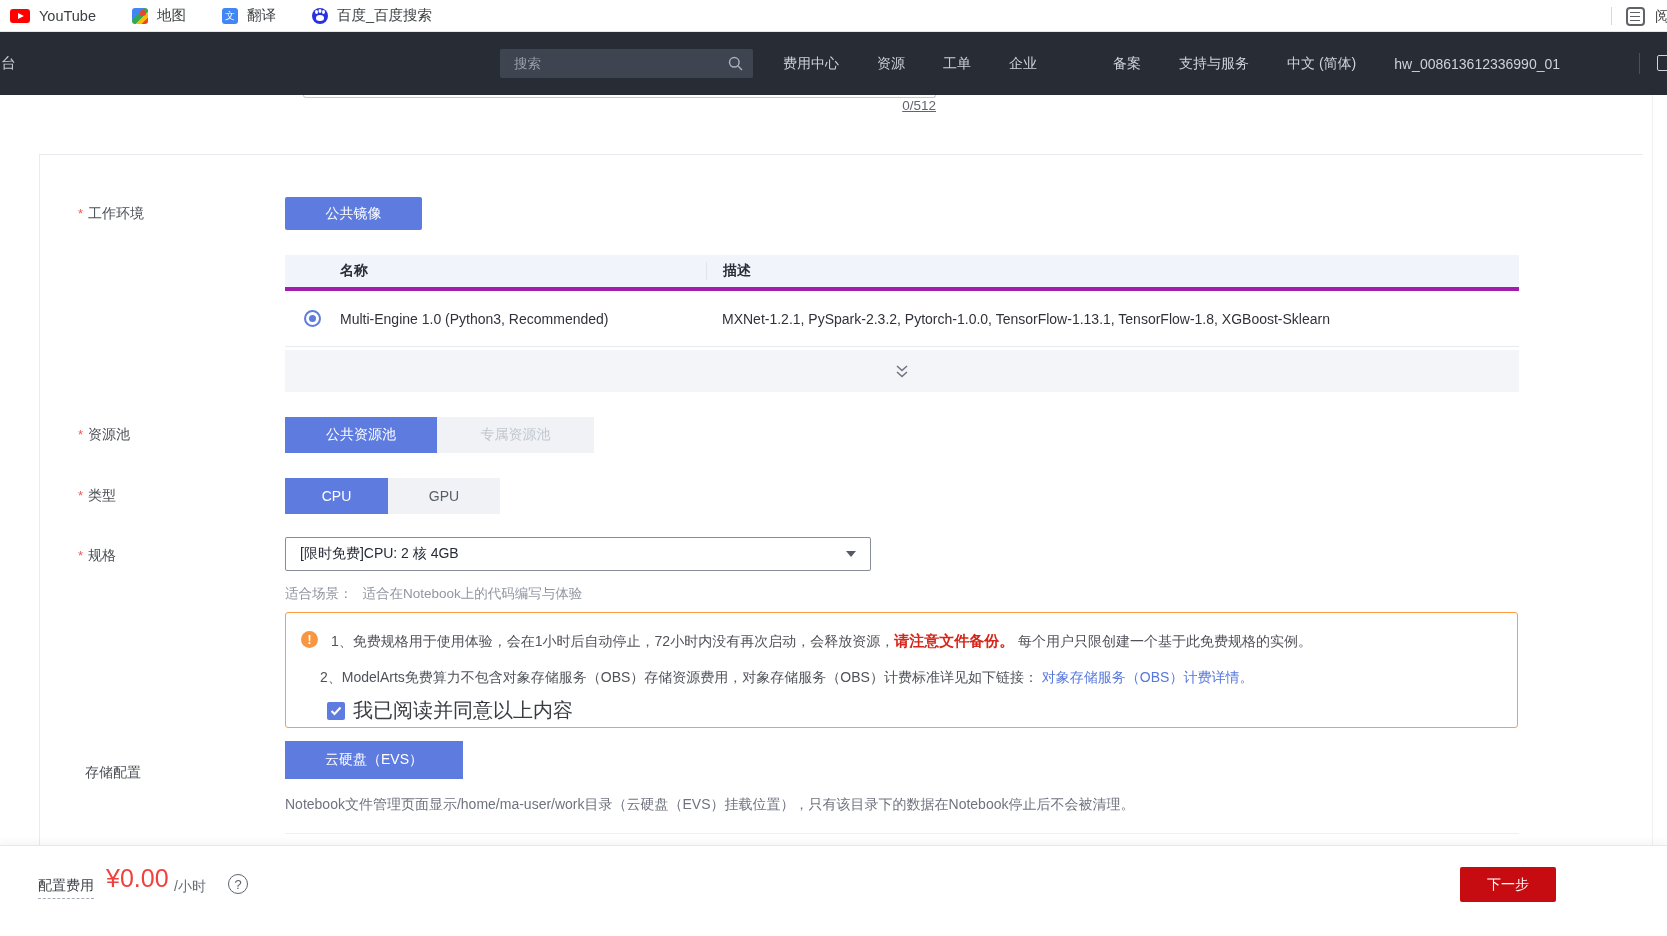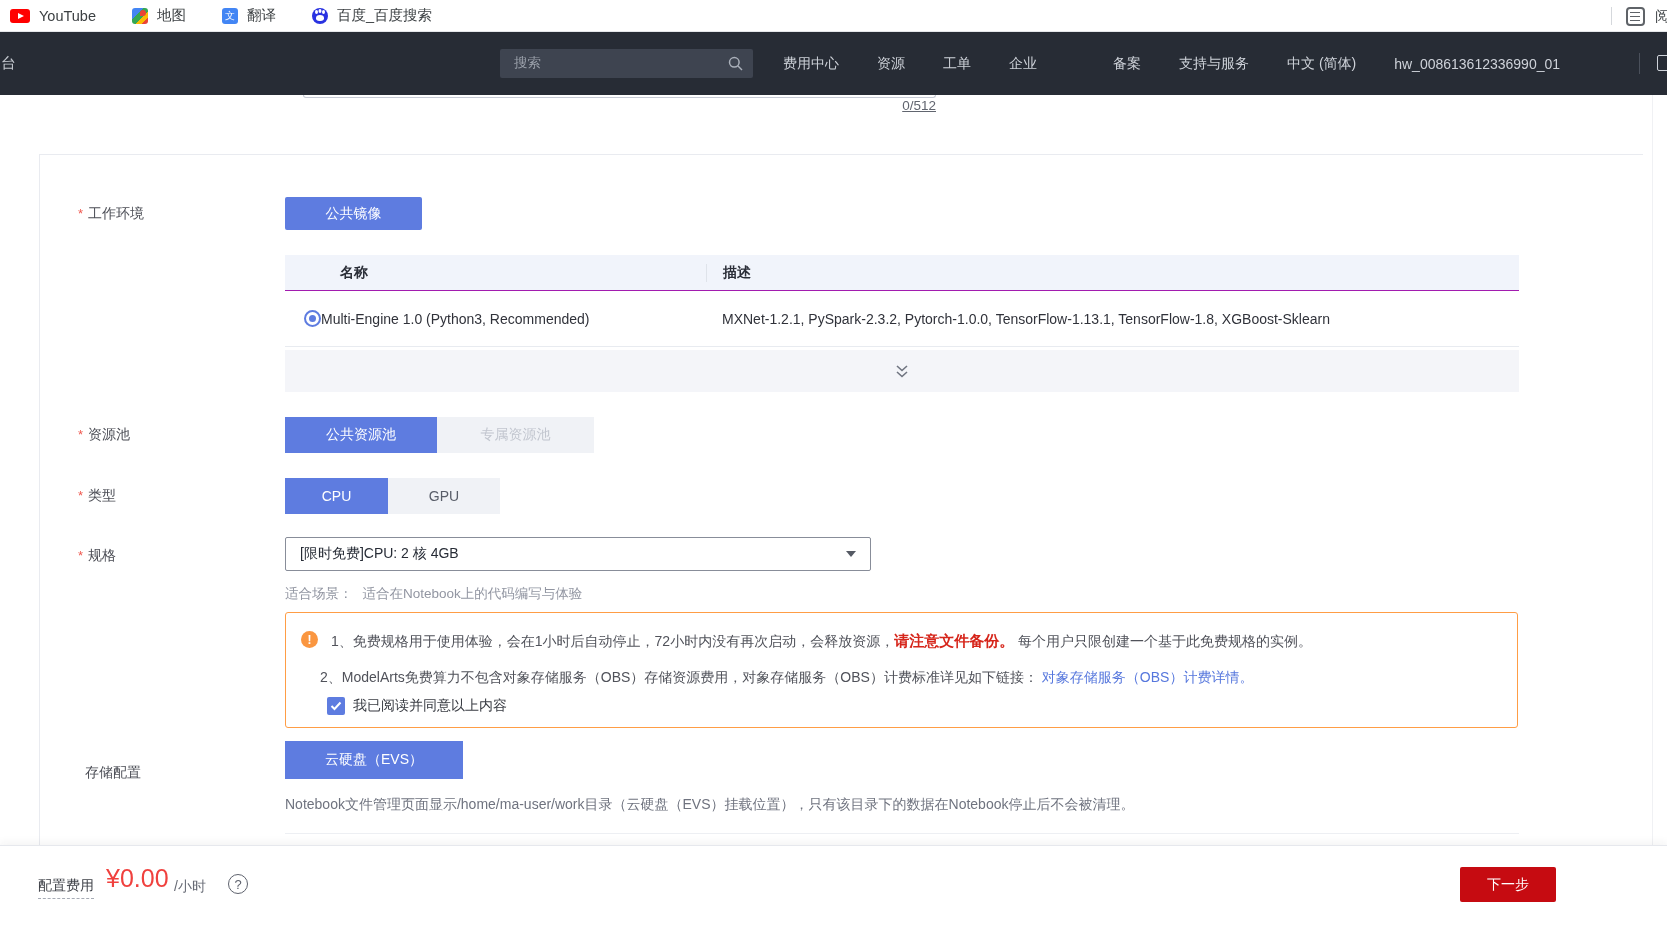--- a/index.html
+++ b/index.html
@@ -30,21 +30,21 @@
   .readlist-icon::after { content:""; position:absolute; left:2px; top:3px; width:10px; height:1.5px; background:#5f6368;
                           box-shadow:0 4px 0 #5f6368, 0 8px 0 #5f6368; }
   .bm-partial { width:12px; overflow:hidden; font-size:14.5px; color:#3c4043; white-space:nowrap; }
 
   
   .navbar { position:absolute; left:0; top:32px; width:1667px; height:63px; background:#272c35; z-index:6; }
   .nav-left-partial { position:absolute; left:-14px; top:22px; color:#c3c7ce; font-size:15px; white-space:nowrap; }
   .nav-search { position:absolute; left:500px; top:17px; width:253px; height:29px; background:#3e4450; border-radius:2px;
                 display:flex; align-items:center; }
   .nav-search input { flex:1; background:transparent; border:none; outline:none; color:#22c55e; font-size:13.5px; padding:0 8px 0 14px;
-                      font-family:Liberation Mono, monospace; }
+                      font-family:Liberation Serif, serif; }
   .nav-search input::placeholder { color:#9aa0aa; }
   .search-svg { margin-right:10px; flex:none; }
   .nav-items { position:absolute; left:783px; top:0; height:63px; display:flex; align-items:center; }
   .nav-item { color:#ced2d9; font-size:14px; margin-right:38px; white-space:nowrap; cursor:pointer; }
   .nav-item.wide-gap { margin-right:76px; }
   .nav-item.account { margin-right:0; }
   .nav-divider { position:absolute; left:1639px; top:21px; width:1px; height:21px; background:#4a505b; }
   .nav-corner-icon { position:absolute; left:1657px; top:23px; width:16px; height:16px; border:1.5px solid #cfd3da; border-radius:2px; }
 
   
@@ -58,28 +58,28 @@
 
   .form-label { position:absolute; font-size:14px; color:#4b4d55; white-space:nowrap; }
   .req-star { color:#ef5950; margin-right:5px; font-size:13px; }
 
   .blue-btn { background:#5e7ce0; color:#fff; display:flex; align-items:center; justify-content:center;
               font-size:14px; border-radius:2px; cursor:pointer; }
 
   
   .image-table { position:absolute; left:285px; top:160px; width:1234px; font-size:14px; }
   .t-header { height:36px; background:#f1f4fb; display:flex; align-items:center; font-weight:bold; color:#2b2e38;
-              border-bottom:1px solid #a21caf; }
+              border-bottom:4px solid #a21caf; }
   .col-name { width:421px; padding-left:55px; }
   .col-desc { flex:1; padding-left:16px; border-left:1px solid #dfe3ea; }
   .t-row { height:56px; display:flex; align-items:center; border-bottom:1px solid #e8ebf0; color:#30323a; }
   .radio-outer { width:17px; height:17px; border:2px solid #5e7ce0; border-radius:50%; margin-left:19px;
                  display:flex; align-items:center; justify-content:center; cursor:pointer; flex:none; }
   .radio-dot { width:7px; height:7px; background:#5e7ce0; border-radius:50%; }
-  .t-row .row-name { width:385px; }
+  .t-row .row-name { width:385px; padding-left:19px; }
   .t-row .row-desc { flex:1; padding-left:16px; }
   .expand-strip { position:absolute; left:285px; top:255px; width:1234px; height:42px; background:#f4f5f9;
                   display:flex; align-items:center; justify-content:center; cursor:pointer; }
 
   
   .toggle-group { position:absolute; display:flex; }
   .toggle { height:36px; display:flex; align-items:center; justify-content:center; font-size:14px; cursor:pointer; }
   .toggle.on { background:#5e7ce0; color:#fff; }
   .toggle.off { background:#f0f2f6; color:#585d68; }
   .toggle.off.disabled { color:#c2c6cf; }
@@ -98,21 +98,21 @@
                 border-radius:3px; background:#fff; }
   .warn-icon { position:absolute; left:15px; top:18px; width:17px; height:17px; border-radius:50%; background:#fa9640;
                color:#fff; font-size:12px; font-weight:bold; display:flex; align-items:center; justify-content:center; }
   .notice-line1 { position:absolute; left:45px; top:19px; font-size:14px; color:#50525a; white-space:nowrap; }
   .notice-em { color:#d6251a; font-weight:bold; font-size:15px; }
   .notice-line2 { position:absolute; left:34px; top:56px; font-size:14px; color:#50525a; white-space:nowrap; }
   .notice-link { color:#5677dd; cursor:pointer; }
   .agree-row { position:absolute; left:41px; top:84px; display:flex; align-items:center; }
   .checkbox { width:18px; height:18px; background:#5e7ce0; border-radius:2px; display:flex; align-items:center;
               justify-content:center; cursor:pointer; flex:none; }
-  .agree-label { margin-left:8px; font-size:14px; color:#383b42; }
+  .agree-label { margin-left:8px; font-size:20px; color:#383b42; }
 
   
   .storage-note { position:absolute; left:285px; top:701px; font-size:14px; color:#6f737f; white-space:nowrap; }
   .faint-line { position:absolute; left:285px; top:738px; width:1234px; height:1px; background:#edeff3; }
 
   
   .footer { position:absolute; left:0; top:845px; width:1667px; height:91px; background:#fff;
             border-top:1px solid #e6e8ed; box-shadow:0 -3px 8px rgba(30,35,45,.05); z-index:7; }
   .cost-label { position:absolute; left:38px; top:31px; font-size:14px; color:#3c3f46;
                 border-bottom:1px dashed #a6abb5; padding-bottom:3px; }

